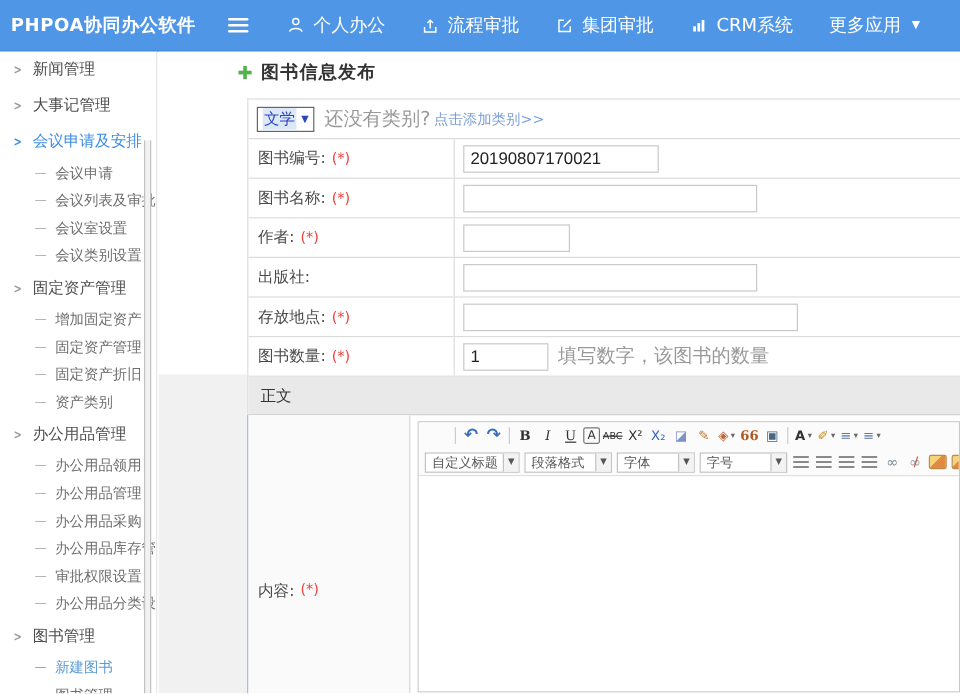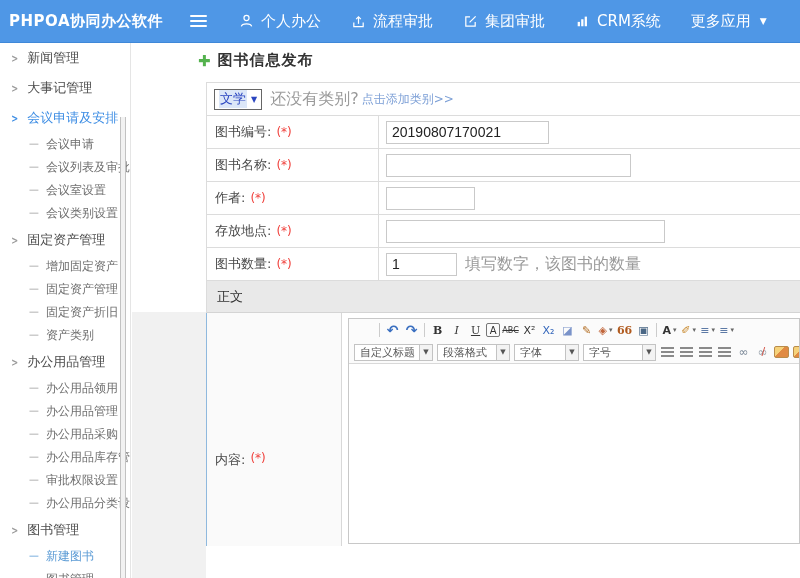--- a/index.html
+++ b/index.html
@@ -281,20 +281,28 @@
           <div class="fl">
             <span>作者:</span>
             <span class="req">(*)</span>
           </div>
           <div class="fv">
             <input class="txt" type="text" style="width: 89px;">
           </div>
         </div>
         <div class="frow">
           <div class="fl">
+            <span>出版社:</span>
+          </div>
+          <div class="fv">
+            <input class="txt" type="text" style="width: 245px;">
+          </div>
+        </div>
+        <div class="frow">
+          <div class="fl">
             <span>存放地点:</span>
             <span class="req">(*)</span>
           </div>
           <div class="fv">
             <input class="txt" type="text" style="width: 279px;">
           </div>
         </div>
         <div class="frow">
           <div class="fl">
             <span>图书数量:</span>

